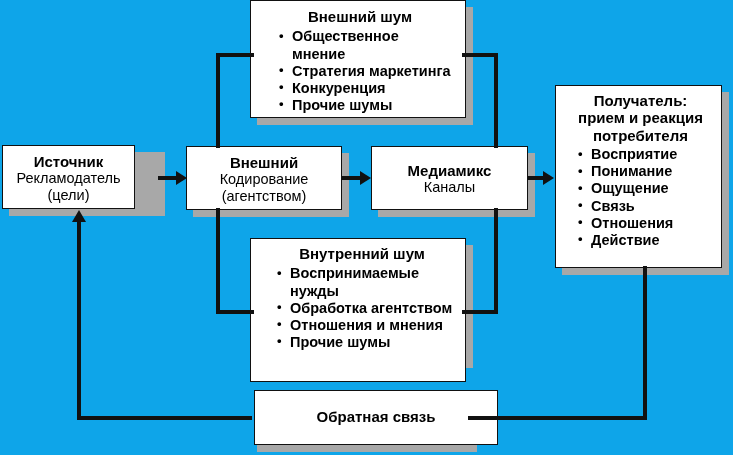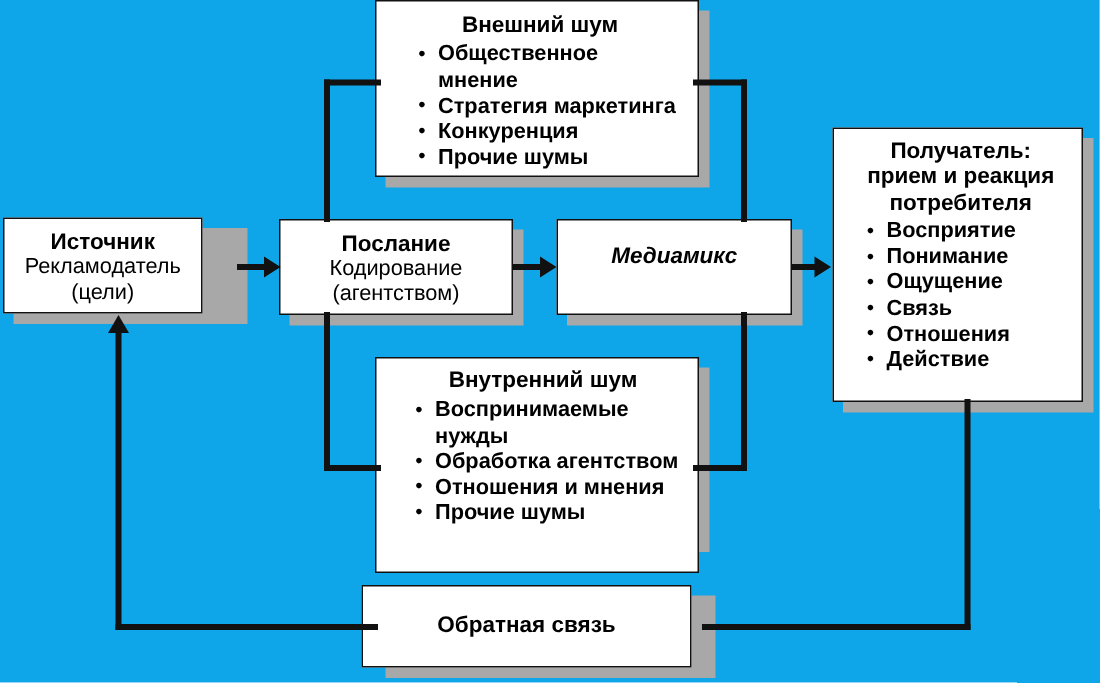--- a/index.html
+++ b/index.html
@@ -105,28 +105,29 @@
 
   <div class="box-shadow" style="left:9px; top:152px; width:156px; height:64px;"></div>
   <div class="box" style="left:2px; top:145px; width:133px; height:64px; padding-top:7px;">
     <div class="box-title" style="font-size:15px;">Источник</div>
     <div class="box-sub" style="font-size:14.5px;">Рекламодатель</div>
     <div class="box-sub" style="font-size:14.5px;">(цели)</div>
   </div>
 
   <div class="box-shadow" style="left:193px; top:153px; width:156px; height:64px;"></div>
   <div class="box" style="left:186px; top:146px; width:156px; height:64px; padding-top:7px;">
-    <div class="box-title" style="font-size:15px;">Послание</div>
+    <div class="box-title" style="font-size:15px;">Внешний</div>
     <div class="box-sub" style="font-size:14.5px;">Кодирование</div>
     <div class="box-sub" style="font-size:14.5px;">(агентством)</div>
   </div>
 
   <div class="box-shadow" style="left:378px; top:153px; width:157px; height:64px;"></div>
   <div class="box" style="left:371px; top:146px; width:157px; height:64px; padding-top:15px;">
-    <div class="box-title" style="font-size:15px;font-style:italic;">Медиамикс</div>
+    <div class="box-title" style="font-size:15px;">Медиамикс</div>
+    <div class="box-sub" style="font-size:14.5px;">Каналы</div>
   </div>
 
   <div class="box-shadow" style="left:562px; top:92px; width:167px; height:183px;"></div>
   <div class="box" style="left:555px; top:85px; width:167px; height:183px; padding:6px 6px 0 10px;">
     <div class="box-title" style="font-size:15px;">Получатель:</div>
     <div class="box-title" style="font-size:15px;">прием и реакция</div>
     <div class="box-title" style="font-size:15px; margin-bottom:2px;">потребителя</div>
     <ul class="bullets" style="font-size:14.5px; padding-left:12px;">
       <li>Восприятие</li>
       <li>Понимание</li>
@@ -142,21 +143,21 @@
     <div class="box-title" style="font-size:15px; margin-bottom:3px;">Внутренний шум</div>
     <ul class="bullets" style="font-size:14.5px; padding-left:12px;">
       <li style="padding-right:36px;">Воспринимаемые нужды</li>
       <li>Обработка агентством</li>
       <li>Отношения и мнения</li>
       <li>Прочие шумы</li>
     </ul>
   </div>
 
   <div class="box-shadow" style="left:257px; top:397px; width:220px; height:55px;"></div>
-  <div class="box" style="left:241px; top:390px; width:220px; height:55px; padding-top:17px;">
+  <div class="box" style="left:254px; top:390px; width:244px; height:55px; padding-top:17px;">
     <div class="box-title" style="font-size:15px;">Обратная связь</div>
   </div>
 
   <div class="line-h" style="left:158px; top:176px; width:20px;"></div>
   <div class="arrow-r" style="left:176px; top:171px;"></div>
 
   <div class="line-h" style="left:342px; top:176px; width:20px;"></div>
   <div class="arrow-r" style="left:360px; top:171px;"></div>
 
   <div class="line-h" style="left:528px; top:176px; width:17px;"></div>

